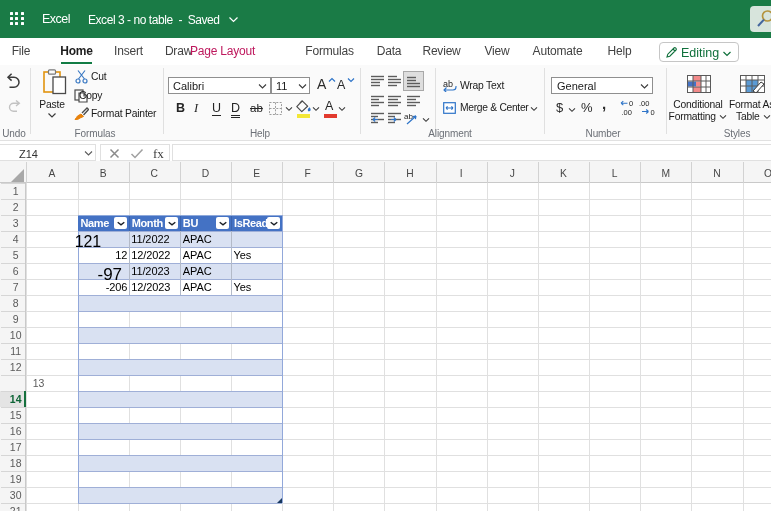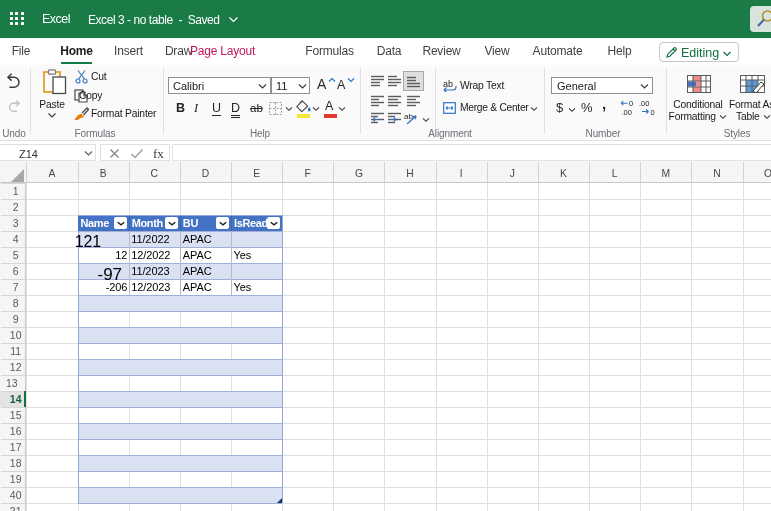--- a/index.html
+++ b/index.html
@@ -312,29 +312,29 @@
 <div class="abs" style="left:5px;top:216.5px;width:21.4px;text-align:center;font-size:10.5px;color:#5a5a5a">3</div>
 <div class="abs" style="left:5px;top:232.5px;width:21.4px;text-align:center;font-size:10.5px;color:#5a5a5a">4</div>
 <div class="abs" style="left:5px;top:248.5px;width:21.4px;text-align:center;font-size:10.5px;color:#5a5a5a">5</div>
 <div class="abs" style="left:5px;top:264.5px;width:21.4px;text-align:center;font-size:10.5px;color:#5a5a5a">6</div>
 <div class="abs" style="left:5px;top:280.5px;width:21.4px;text-align:center;font-size:10.5px;color:#5a5a5a">7</div>
 <div class="abs" style="left:5px;top:296.5px;width:21.4px;text-align:center;font-size:10.5px;color:#5a5a5a">8</div>
 <div class="abs" style="left:5px;top:312.5px;width:21.4px;text-align:center;font-size:10.5px;color:#5a5a5a">9</div>
 <div class="abs" style="left:5px;top:328.5px;width:21.4px;text-align:center;font-size:10.5px;color:#5a5a5a">10</div>
 <div class="abs" style="left:5px;top:344.5px;width:21.4px;text-align:center;font-size:10.5px;color:#5a5a5a">11</div>
 <div class="abs" style="left:5px;top:360.5px;width:21.4px;text-align:center;font-size:10.5px;color:#5a5a5a">12</div>
-<div class="abs" style="left:6px;top:376.5px;width:21.4px;text-align:left;font-size:10.5px;color:#5a5a5a">13</div>
+<div class="abs" style="left:23px;top:376.5px;width:21.4px;text-align:right;font-size:10.5px;color:#5a5a5a">13</div>
 <div class="abs" style="left:0;top:391.0px;width:26.4px;height:16.0px;background:#e4e4e4"></div>
 <div class="abs" style="left:5px;top:392.5px;width:21.4px;text-align:center;font-size:10.5px;font-weight:700;color:#0e6537">14</div>
 <div class="abs" style="left:5px;top:408.5px;width:21.4px;text-align:center;font-size:10.5px;color:#5a5a5a">15</div>
 <div class="abs" style="left:5px;top:424.5px;width:21.4px;text-align:center;font-size:10.5px;color:#5a5a5a">16</div>
 <div class="abs" style="left:5px;top:440.5px;width:21.4px;text-align:center;font-size:10.5px;color:#5a5a5a">17</div>
 <div class="abs" style="left:5px;top:456.5px;width:21.4px;text-align:center;font-size:10.5px;color:#5a5a5a">18</div>
 <div class="abs" style="left:5px;top:472.5px;width:21.4px;text-align:center;font-size:10.5px;color:#5a5a5a">19</div>
-<div class="abs" style="left:5px;top:488.5px;width:21.4px;text-align:center;font-size:10.5px;color:#5a5a5a">40</div>
+<div class="abs" style="left:5px;top:488.5px;width:21.4px;text-align:center;font-size:10.5px;color:#5a5a5a">30</div>
 <div class="abs" style="left:5px;top:504.5px;width:21.4px;text-align:center;font-size:10.5px;color:#5a5a5a">21</div>
 <div class="abs" style="left:1px;top:183.0px;width:24.4px;height:1px;background:#d6d6d6"></div>
 <div class="abs" style="left:1px;top:199.0px;width:24.4px;height:1px;background:#d6d6d6"></div>
 <div class="abs" style="left:1px;top:215.0px;width:24.4px;height:1px;background:#d6d6d6"></div>
 <div class="abs" style="left:1px;top:231.0px;width:24.4px;height:1px;background:#d6d6d6"></div>
 <div class="abs" style="left:1px;top:247.0px;width:24.4px;height:1px;background:#d6d6d6"></div>
 <div class="abs" style="left:1px;top:263.0px;width:24.4px;height:1px;background:#d6d6d6"></div>
 <div class="abs" style="left:1px;top:279.0px;width:24.4px;height:1px;background:#d6d6d6"></div>
 <div class="abs" style="left:1px;top:295.0px;width:24.4px;height:1px;background:#d6d6d6"></div>
 <div class="abs" style="left:1px;top:311.0px;width:24.4px;height:1px;background:#d6d6d6"></div>

